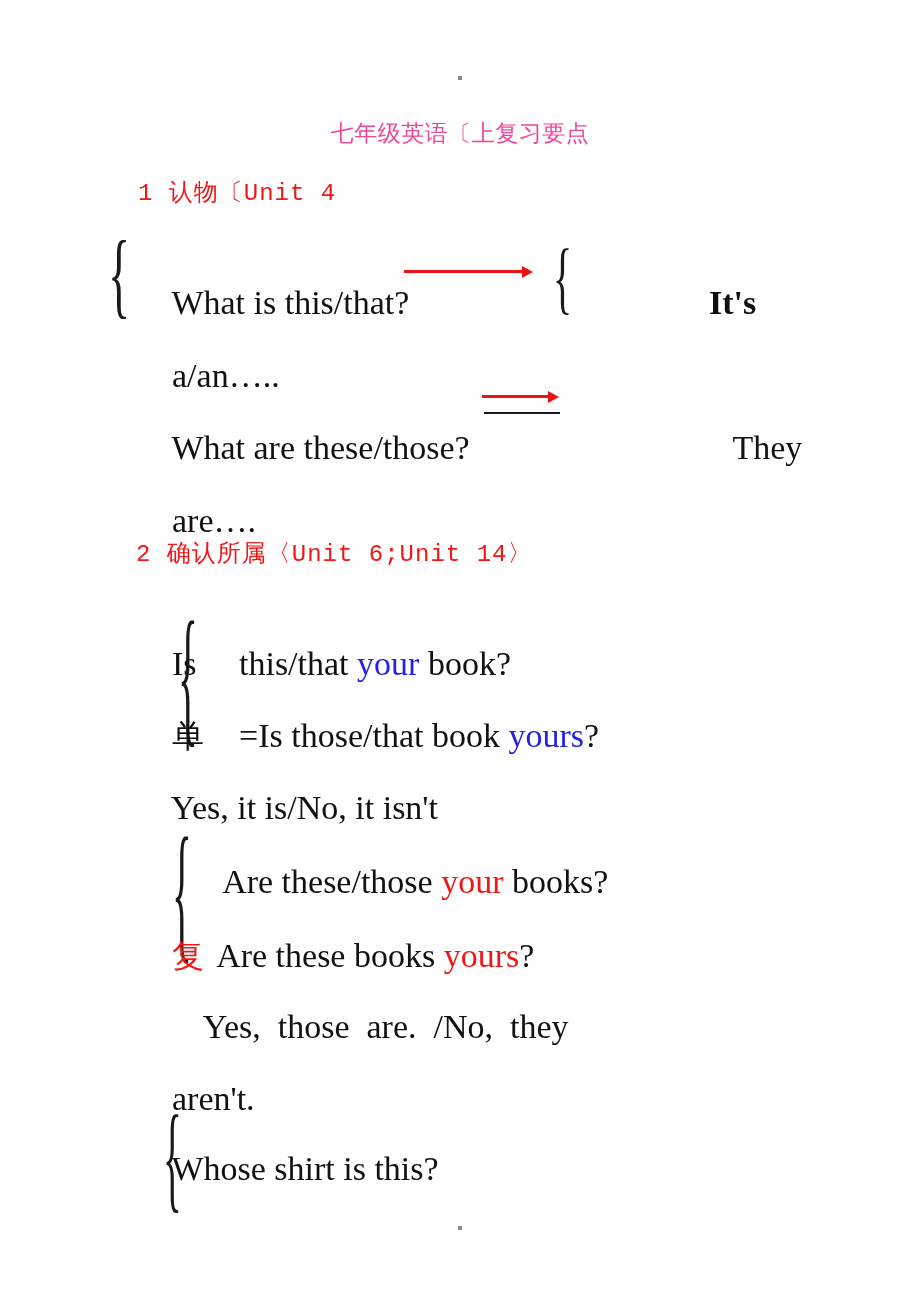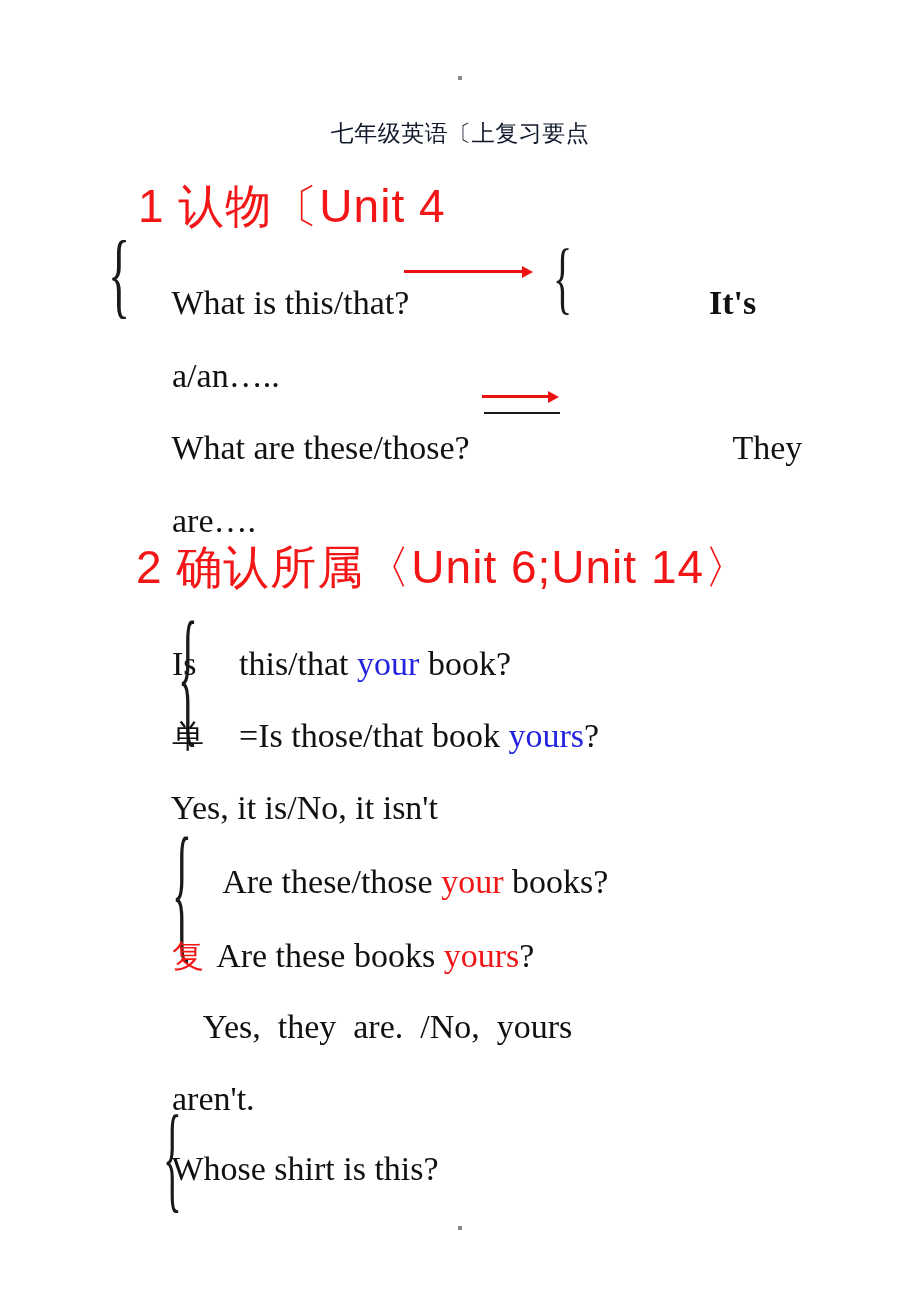--- a/index.html
+++ b/index.html
@@ -29,29 +29,29 @@
   .artifact-dot.bottom { left: 458px; top: 1226px; }
 
   .doc-title {
     position: absolute;
     left: 0;
     top: 118px;
     width: 920px;
     text-align: center;
     font-family: "DejaVu Sans", "Liberation Sans", sans-serif;
     font-size: 23px;
-    color: #0f172a;
+    color: #ec4899;
     letter-spacing: 0.5px;
     white-space: nowrap;
   }
 
   .section-head {
     position: absolute;
-    font-family: Liberation Sans, sans-serif;
-    font-size: 46px;
+    font-family: Liberation Mono, monospace;
+    font-size: 24px;
     color: #f21616;
     white-space: nowrap;
     letter-spacing: 1px;
   }
   .sec1 { left: 138px; top: 176px; }
   .sec2 { left: 136px; top: 537px; }
 
   .line {
     position: absolute;
     font-family: "Liberation Serif", "DejaVu Serif", serif;
@@ -193,21 +193,21 @@
 
   <div class="line" style="left:138px; top:905px;">
     <span class="cn-glyph red">复</span>
   </div>
 
   <div class="line" style="left:184px; top:905px;">
     <span>Are these books </span><span class="red">yours</span><span>?</span>
   </div>
 
   <div class="line" style="left:170px; top:976px;">
-    <span>Yes,  they  are.  /No,  yours</span>
+    <span>Yes,  those  are.  /No,  they</span>
   </div>
 
   <div class="line" style="left:138px; top:1048px;">
     <span>aren't.</span>
   </div>
 
   <div class="brace" style="left:163px; top:1098px; font-size:46px; transform: scaleY(2.6) scaleX(0.85);">{</div>
 
   <div class="line" style="left:138px; top:1118px;">
     <span>Whose shirt is this?</span>

